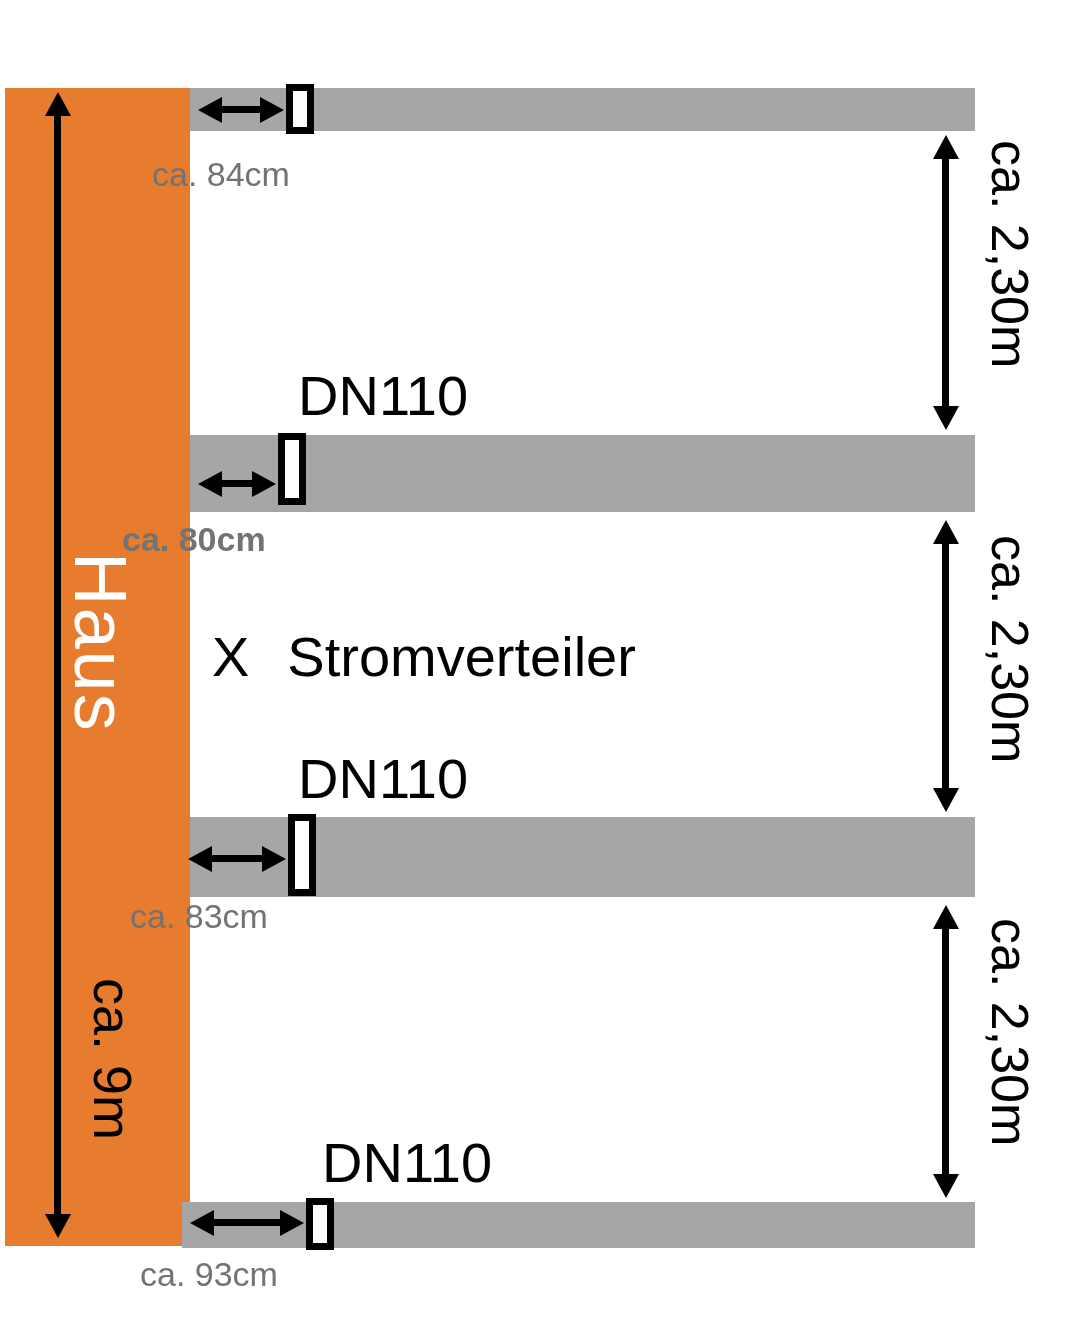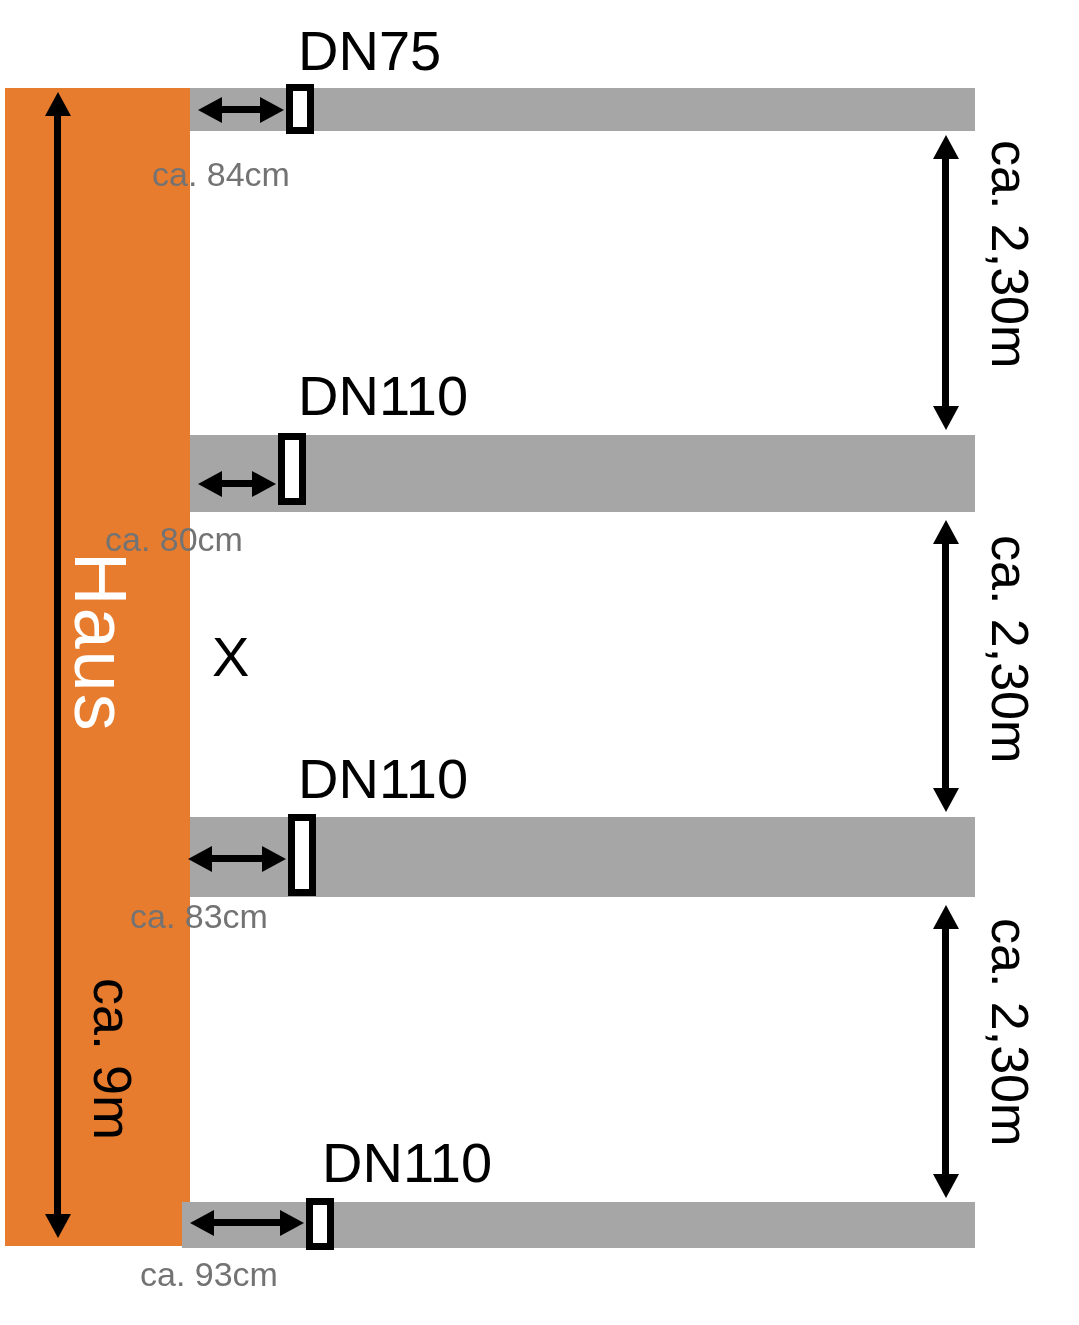--- a/index.html
+++ b/index.html
@@ -132,39 +132,39 @@
 <body>
 
 <div class="canvas">
 
   <div class="house-rect"></div>
   <div class="v-arrow" style="left:54px; top:116px; height:1098px;"></div>
   <div class="house-label">Haus</div>
   <div class="house-height-label">ca. 9m</div>
 
   <div class="pipe-bar" style="top:88px; height:43px;"></div>
-  <div class="pipe-label" style="left:298px; top:20px;">DN75</div>
   <div class="pipe-stub" style="left:286px; top:84px; height:50px;"></div>
   <div class="h-arrow" style="left:222px; top:106px; width:38px;"></div>
   <div class="offset-label" style="left:152px; top:155px;">ca. 84cm</div>
 
   <div class="v-arrow" style="left:942px; top:159px; height:247px;"></div>
   <div class="spacing-label" style="left:980px; top:140px;">ca. 2,30m</div>
 
   <div class="pipe-bar" style="top:435px; height:77px;"></div>
   <div class="pipe-label" style="left:298px; top:365px;">DN110</div>
   <div class="pipe-stub" style="left:278px; top:433px; height:72px;"></div>
   <div class="h-arrow" style="left:222px; top:480px; width:30px;"></div>
-  <div class="offset-label" style="left:105px; top:520px;">ca. 80cm</div>
+  <div class="offset-label" style="left:122px; top:520px;font-weight:bold;">ca. 80cm</div>
 
   <div class="v-arrow" style="left:942px; top:544px; height:244px;"></div>
   <div class="spacing-label" style="left:980px; top:535px;">ca. 2,30m</div>
 
   <div class="distributor">
     <span>X</span>
+    <span>Stromverteiler</span>
   </div>
 
   <div class="pipe-bar" style="top:817px; height:80px;"></div>
   <div class="pipe-label" style="left:298px; top:748px;">DN110</div>
   <div class="pipe-stub" style="left:288px; top:814px; height:82px;"></div>
   <div class="h-arrow" style="left:212px; top:855px; width:50px;"></div>
   <div class="offset-label" style="left:130px; top:897px;text-align:right;">ca. 83cm</div>
 
   <div class="v-arrow" style="left:942px; top:929px; height:245px;"></div>
   <div class="spacing-label" style="left:980px; top:918px;">ca. 2,30m</div>

